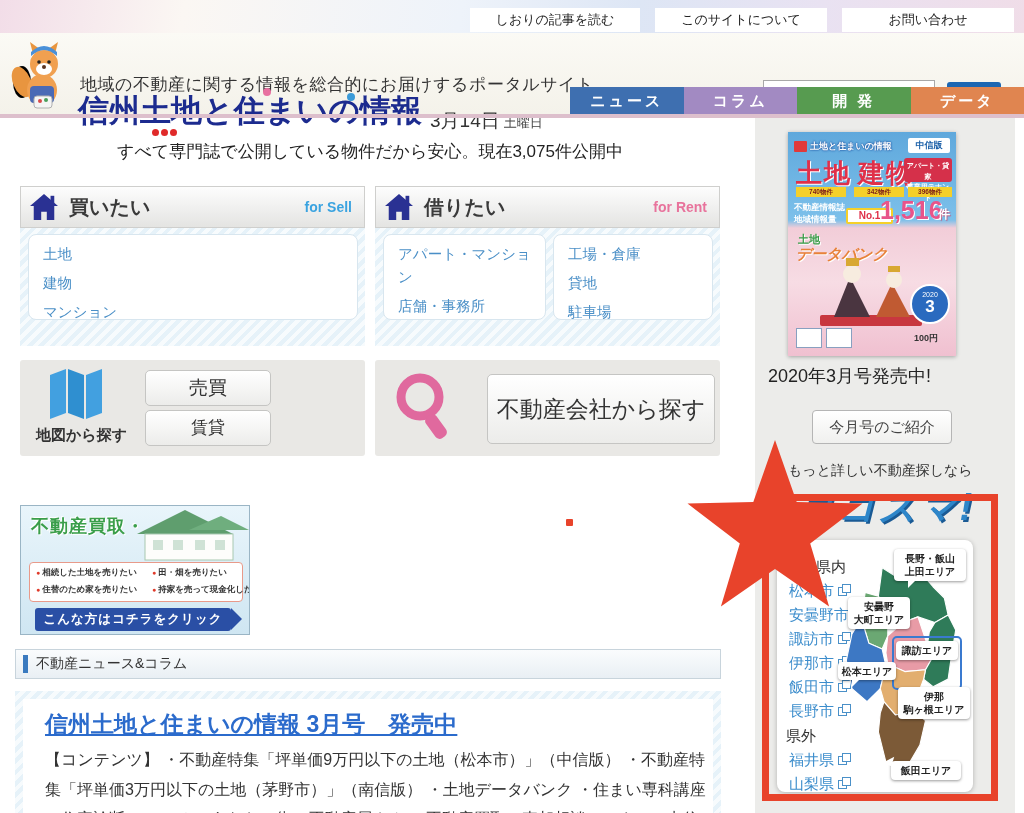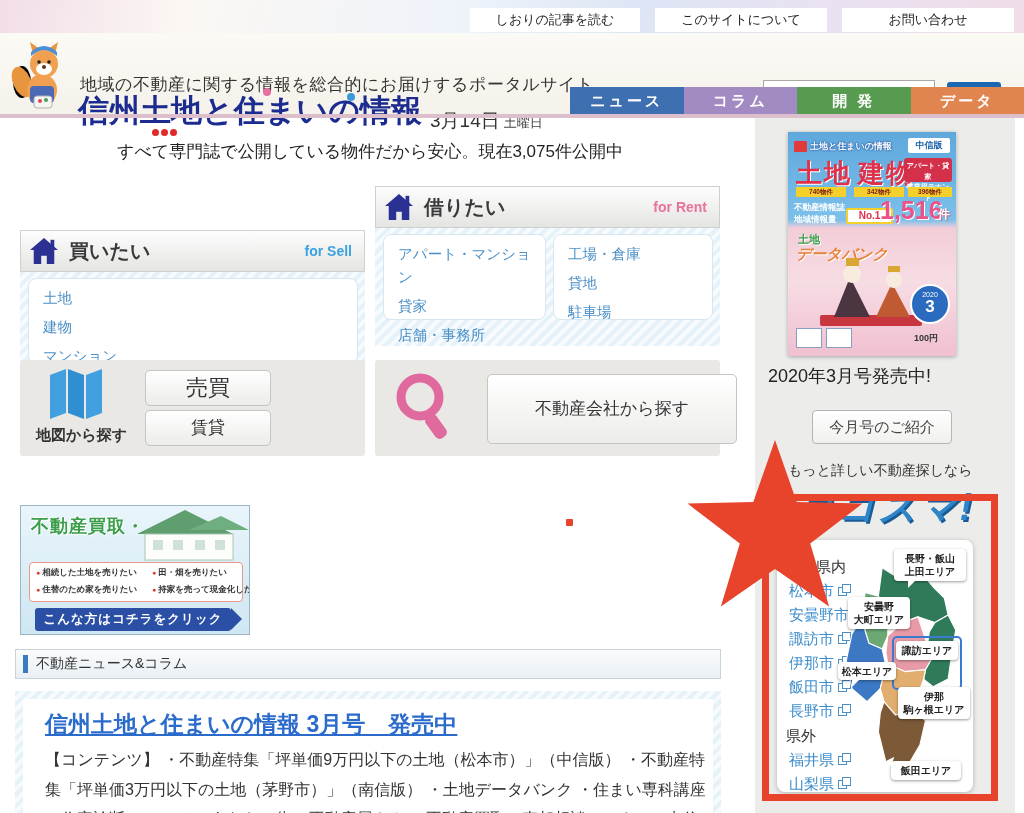--- a/index.html
+++ b/index.html
@@ -177,21 +177,21 @@
     <div class="tab tab2">コラム</div>
     <div class="tab tab3">開 発</div>
     <div class="tab tab4">データ</div>
   </div>
   <div class="abs pinkline"></div>
 
   <div class="abs sidebar-bg"></div>
 
   <div class="abs headline">すべて専門誌で公開している物件だから安心。現在3,075件公開中</div>
 
-  <div class="abs" style="left:20px;top:186px;width:345px;height:160px;margin-top:44px;">
+  <div class="abs" style="left:20px;top:186px;width:345px;height:160px;">
     <div class="panel-head">
       <svg width="30" height="28" viewBox="0 0 32 30" style="margin-left:8px;">
         <rect x="23" y="3" width="4" height="8" fill="#2a3193"></rect>
         <path d="M16,1 L31,14 L27,14 L27,29 L19,29 L19,20 L13,20 L13,29 L5,29 L5,14 L1,14 Z" fill="#2a3193"></path>
       </svg>
       <span class="panel-title">買いたい</span>
       <span class="panel-tag tag-sell">for Sell</span>
     </div>
     <div class="stripe" style="height:118px;"></div>
     <div class="whitebox" style="left:8px;top:48px;width:330px;height:86px;padding-top:2px;">
@@ -206,46 +206,45 @@
       <svg width="30" height="28" viewBox="0 0 32 30" style="margin-left:8px;">
         <rect x="23" y="3" width="4" height="8" fill="#2a3193"></rect>
         <path d="M16,1 L31,14 L27,14 L27,29 L19,29 L19,20 L13,20 L13,29 L5,29 L5,14 L1,14 Z" fill="#2a3193"></path>
       </svg>
       <span class="panel-title">借りたい</span>
       <span class="panel-tag tag-rent">for Rent</span>
     </div>
     <div class="stripe" style="height:118px;"></div>
     <div class="whitebox" style="left:8px;top:48px;width:163px;height:86px;padding-top:2px;">
       <a class="plink">アパート・マンション</a>
-      <a class="plink">貸家</a>
       <a class="plink">店舗・事務所</a>
     </div>
     <div class="whitebox" style="left:178px;top:48px;width:160px;height:86px;padding-top:2px;">
       <a class="plink">工場・倉庫</a>
       <a class="plink">貸地</a>
       <a class="plink">駐車場</a>
     </div>
   </div>
 
   <div class="abs graybox" style="left:20px;top:360px;width:345px;height:96px;">
     <svg class="abs" style="left:28px;top:9px;" width="56" height="50" viewBox="0 0 56 50">
       <polygon points="2,6 18,0 18,44 2,50" fill="#42a0e0"></polygon>
       <polygon points="20,0 36,6 36,50 20,44" fill="#2f8fd0"></polygon>
       <polygon points="38,6 54,0 54,44 38,50" fill="#42a0e0"></polygon>
     </svg>
     <span class="abs maplabel" style="left:16px;top:66px;">地図から探す</span>
-    <div class="tool-btn" style="left:125px;top:10px;width:126px;height:36px;font-size:22px;line-height:34px;">売買</div>
+    <div class="tool-btn" style="left:125px;top:10px;width:126px;height:36px;font-size:19px;line-height:34px;">売買</div>
     <div class="tool-btn" style="left:125px;top:50px;width:126px;height:36px;font-size:17px;line-height:34px;">賃貸</div>
   </div>
   <div class="abs graybox" style="left:375px;top:360px;width:345px;height:96px;">
     <svg class="abs" style="left:18px;top:10px;" width="62" height="76" viewBox="0 0 62 76">
       <circle cx="27" cy="27" r="19" fill="none" stroke="#e0699e" stroke-width="9"></circle>
       <rect x="36" y="44" width="13" height="26" rx="5" fill="#e0699e" transform="rotate(-36 42 56)"></rect>
     </svg>
-    <div class="tool-btn" style="left:112px;top:14px;width:250px;height:70px;font-size:17px;line-height:68px;">不動産会社から探す</div>
+    <div class="tool-btn" style="left:112px;top:14px;width:228px;height:70px;font-size:23px;line-height:68px;">不動産会社から探す</div>
   </div>
 
   <div class="abs banner">
     <svg class="abs" style="left:108px;top:2px;" width="122" height="54" viewBox="0 0 122 54">
       <polygon points="8,26 56,2 104,26" fill="#5f9e6e"></polygon>
       <polygon points="60,22 92,8 120,22" fill="#6fae7e"></polygon>
       <rect x="16" y="26" width="88" height="26" fill="#fdfdfb" stroke="#a8c8b0"></rect>
       <rect x="24" y="32" width="10" height="10" fill="#cfe2d5"></rect>
         <rect x="44" y="32" width="10" height="10" fill="#cfe2d5"></rect>
       <rect x="66" y="32" width="10" height="10" fill="#cfe2d5"></rect>

